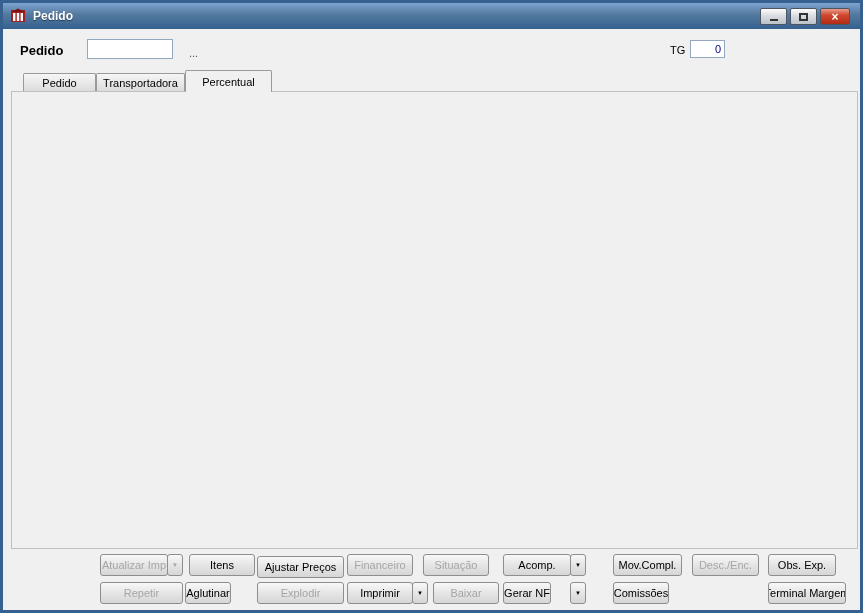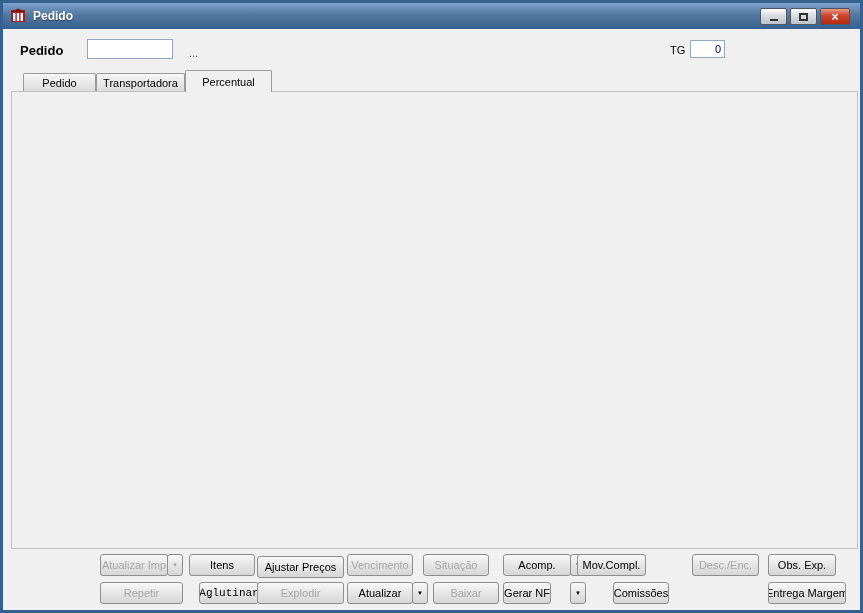--- a/index.html
+++ b/index.html
@@ -254,32 +254,32 @@
     <span class="lbl" style="left:6px; top:85px;">Sessão</span>
     <span class="lbl navy" style="left:60px; top:85px; width:100px; text-align:center;">00:00:00</span>
   </div>
 
   <button class="btn" style="left:763px; top:524px; width:71px; height:21px;">Consultar OS</button>
 
   <button class="btn dis" style="left:97px; top:551px; width:68px;">Atualizar Imp</button>
   <button class="btn dis arr" style="left:164px; top:551px; width:16px;">▼</button>
   <button class="btn" style="left:186px; top:551px; width:66px;">Itens</button>
   <button class="btn" style="left:254px; top:553px; width:87px;">Ajustar Preços</button>
-  <button class="btn dis" style="left:344px; top:551px; width:66px;">Vencimento</button>
+  <button class="btn dis" style="left:344px; top:551px; width:66px;">Financeiro</button>
   <button class="btn dis" style="left:420px; top:551px; width:66px;">Situação</button>
   <button class="btn" style="left:500px; top:551px; width:68px;">Acomp.</button>
   <button class="btn arr" style="left:567px; top:551px; width:16px;">▼</button>
-  <button class="btn" style="left:574px; top:551px; width:69px;">Mov.Compl.</button>
+  <button class="btn" style="left:610px; top:551px; width:69px;">Mov.Compl.</button>
   <button class="btn dis" style="left:689px; top:551px; width:67px;">Desc./Enc.</button>
   <button class="btn" style="left:765px; top:551px; width:68px;">Obs. Exp.</button>
 
   <button class="btn dis" style="left:97px; top:579px; width:83px;">Repetir</button>
-  <button class="btn" style="left:196px; top:579px; width:60px;font-family:Liberation Mono, monospace;">Aglutinar</button>
+  <button class="btn" style="left:182px; top:579px; width:46px;">Aglutinar</button>
   <button class="btn dis" style="left:254px; top:579px; width:87px;">Explodir</button>
-  <button class="btn" style="left:344px; top:579px; width:66px;">Atualizar</button>
+  <button class="btn" style="left:344px; top:579px; width:66px;">Imprimir</button>
   <button class="btn arr" style="left:409px; top:579px; width:16px;">▼</button>
   <button class="btn dis" style="left:430px; top:579px; width:66px;">Baixar</button>
   <button class="btn" style="left:500px; top:579px; width:48px;">Gerar NF</button>
   <button class="btn arr" style="left:567px; top:579px; width:16px;">▼</button>
   <button class="btn" style="left:610px; top:579px; width:56px;">Comissões</button>
-  <button class="btn" style="left:765px; top:579px; width:78px;">Entrega Margem</button>
+  <button class="btn" style="left:765px; top:579px; width:78px;">Terminal Margem</button>
 
 </div>
 
 </body></html>

